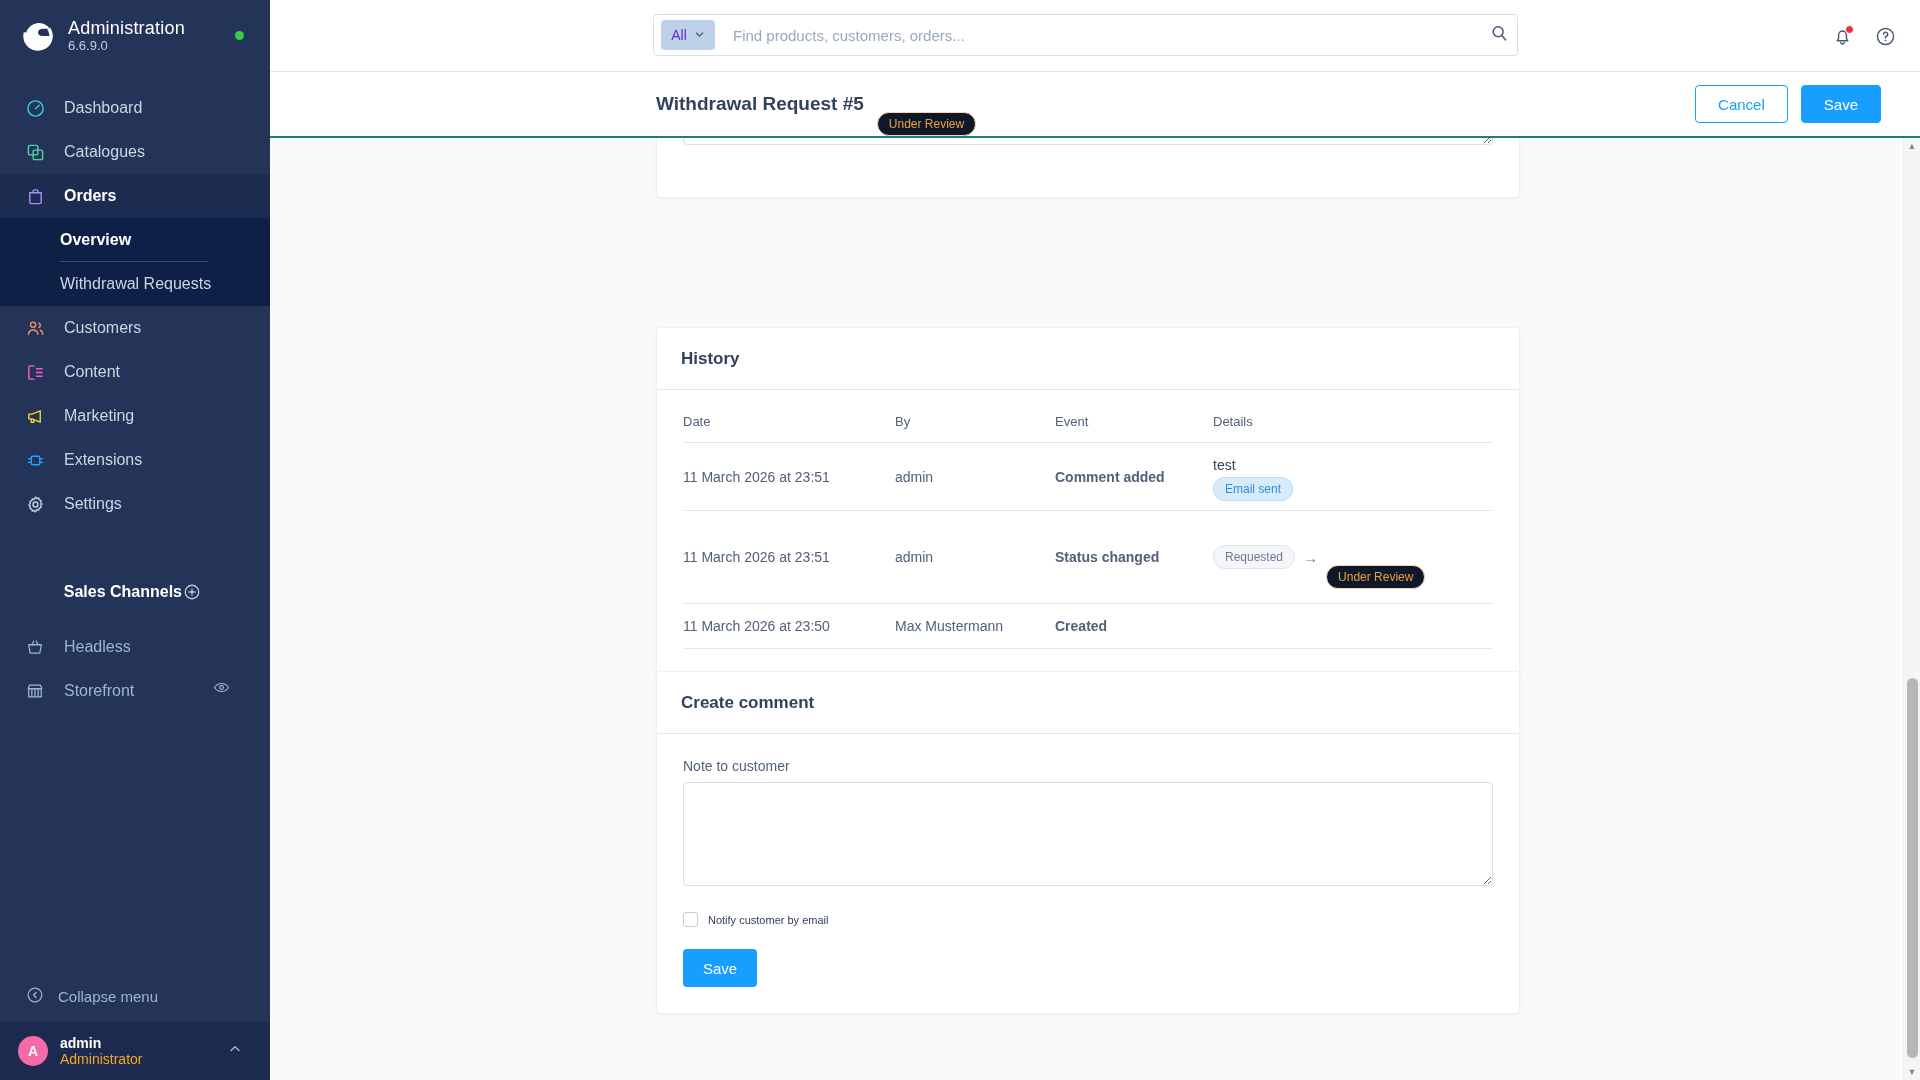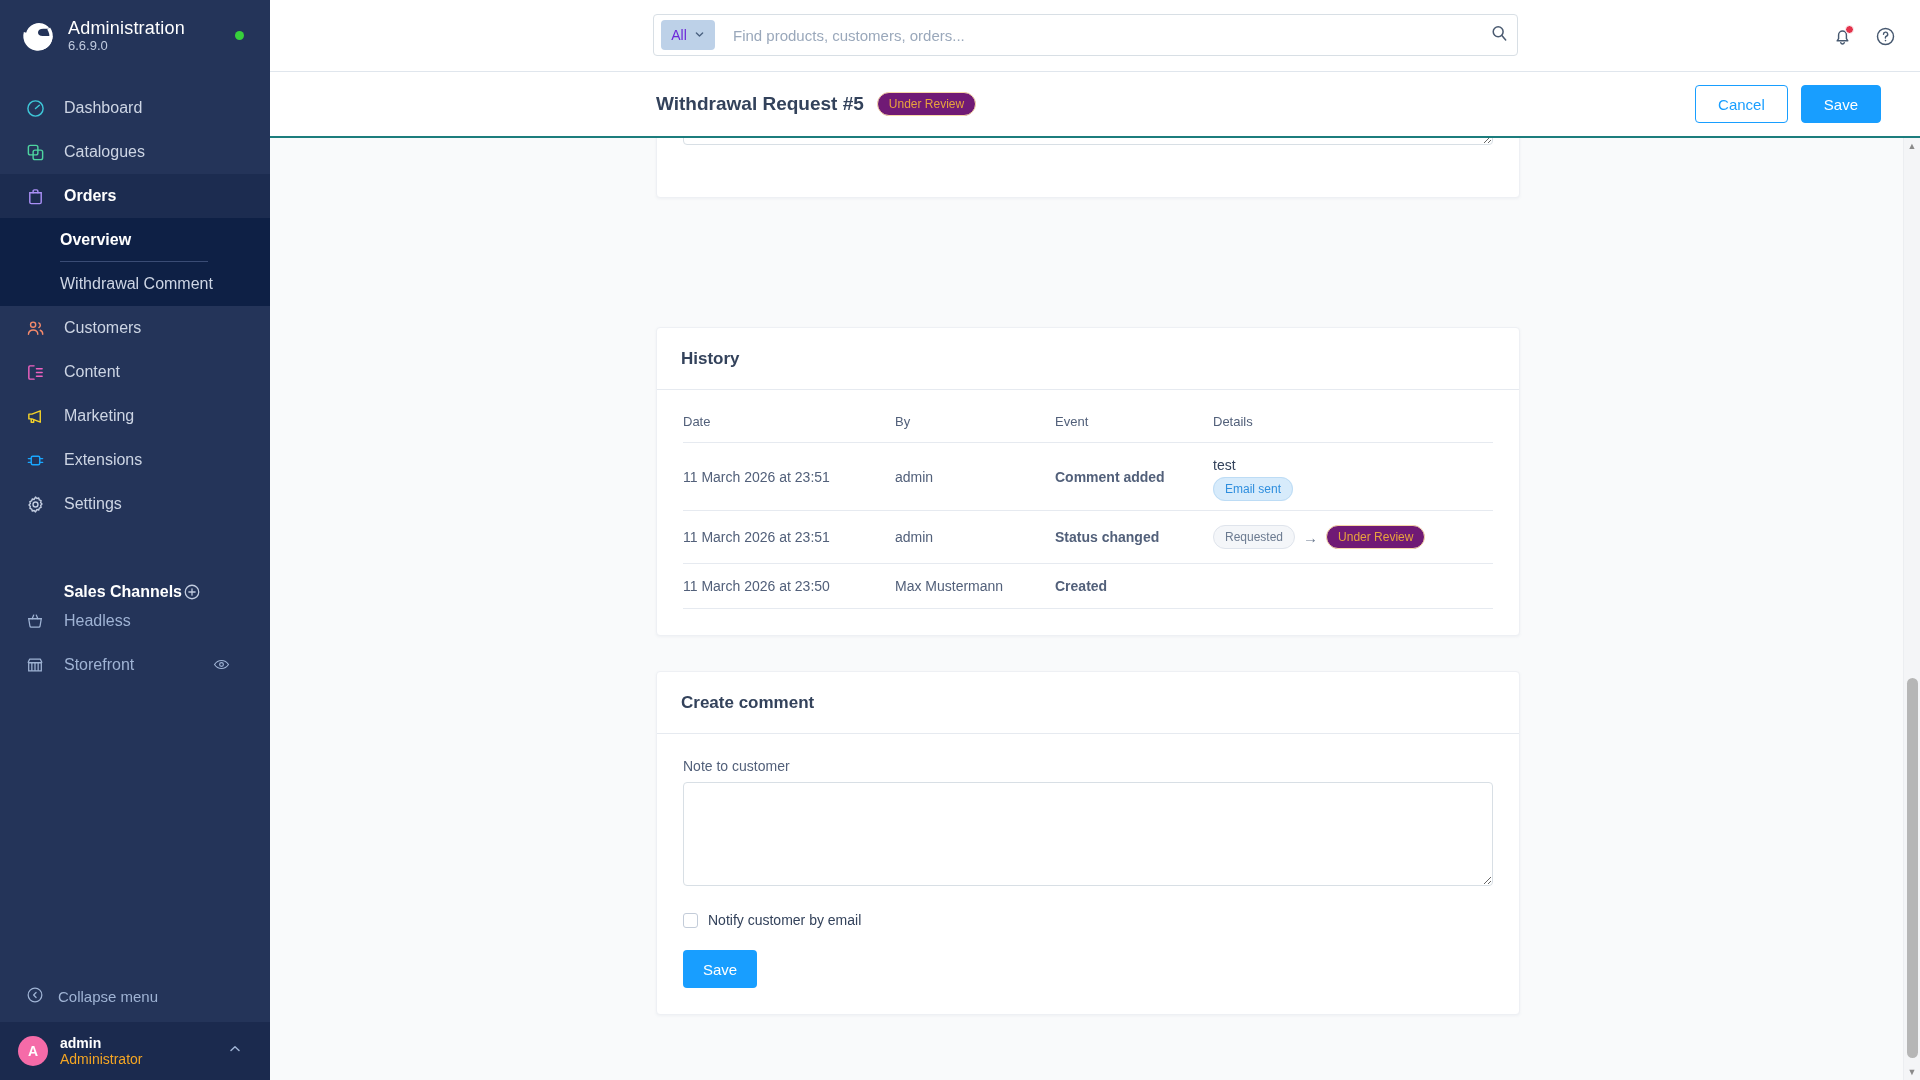--- a/index.html
+++ b/index.html
@@ -51,21 +51,21 @@
     content: ""; position: absolute; left: 60px; right: 62px; bottom: 0;
     height: 1px; background: #3a4c75;
   }
   .sales-head {
     margin-top: 46px; height: 40px; display: flex; align-items: center;
     padding: 0 26px 0 26px; color: #fff; font-size: 16px; font-weight: bold;
     justify-content: flex-end;
   }
   .sales-add { width: 20px; height: 20px; display:flex; align-items:center; justify-content:center; cursor: pointer; margin-right: 42px;}
   .channel-item {
-    height: 44px; display: flex; align-items: flex-start; padding-left: 26px;
+    height: 44px; display: flex; align-items: flex-end; padding-left: 26px;
     color: #9fb3d4; font-size: 16px; cursor: pointer;
   }
   .channel-item .ico { width: 30px; flex: 0 0 30px; display:flex; align-items:center;}
   .channel-item .lbl { margin-left: 8px; flex: 1 1 auto; }
   .channel-item .eye { margin-right: 40px; }
   .collapse-row {
     height: 52px; display: flex; align-items: center; padding-left: 26px;
     color: #9fb3d4; font-size: 15px; cursor: pointer;
   }
   .collapse-row .lbl { margin-left: 14px; }
@@ -121,21 +121,21 @@
     position: absolute; left: 270px; top: 72px; right: 0; height: 66px;
     background: #fff; border-bottom: 2px solid #1c7d7d;
     display: flex; align-items: center;
   }
   .sb-title-wrap { position: absolute; left: 386px; display: flex; align-items: center; gap: 13px; }
   .sb-title { font-size: 19px; font-weight: bold; color: #33425b; }
   .badge {
     border-radius: 20px; padding: 4px 11px; font-size: 12px;
     line-height: 14px; white-space: nowrap;
   }
-  .badge-review { background: #701a75; color: #e8a33d; border: 1px solid #f7d9a8; }
+  .badge-review { background: #0f172a; color: #e8a33d; border: 1px solid #f7d9a8; margin-top: 40px; }
   .badge-requested { background: #f4f6f9; color: #6b7a90; border: 1px solid #dfe4ec; }
   .badge-email { background: #d7ebfb; color: #2e8ede; border: 1px solid #bddcf5; }
   .sb-actions { position: absolute; right: 39px; display: flex; align-items: center; gap: 13px; }
   .btn {
     height: 38px; border-radius: 4px; font-size: 15px; padding: 0 22px;
     display: flex; align-items: center; justify-content: center; cursor: pointer;
     font-family: "Liberation Sans", sans-serif;
   }
   .btn-ghost { background: #fff; border: 1px solid #189eff; color: #189eff; }
   .btn-primary { background: #189eff; border: 1px solid #189eff; color: #fff; }
@@ -189,21 +189,21 @@
   .arrow { color: #6b7a90; font-size: 15px; }
 
   
   #card-comment { top: 533px; }
   .field-label { font-size: 14px; color: #52607a; margin-bottom: 8px; display: block; }
   .chk-row { display: flex; align-items: center; margin-top: 22px; gap: 10px; cursor: pointer; }
   .chk {
     width: 15px; height: 15px; border: 1px solid #c3ccd9; border-radius: 3px;
     background: #fff; flex: 0 0 15px;
   }
-  .chk-label { font-size: 14px; color: #33425b; }
+  .chk-label { font-size: 11px; color: #33425b; }
   .save-sm {
     margin-top: 22px; height: 38px; width: 74px; background: #189eff;
     color: #fff; border: none; border-radius: 4px; font-size: 15px;
     cursor: pointer; display: flex; align-items: center; justify-content: center;
     font-family: "Liberation Sans", sans-serif;
   }
 
   
   #scrollbar {
     position: absolute; right: 0; top: 138px; width: 17px; bottom: 0;
@@ -264,21 +264,21 @@
         </svg>
       </span>
       <span class="lbl">Orders</span>
     </div>
 
     <div class="subnav">
       <div class="subnav-item active">
         <span>Overview</span>
       </div>
       <div class="subnav-item">
-        <span>Withdrawal Comment</span>
+        <span>Withdrawal Requests</span>
       </div>
     </div>
 
     <div class="nav-item">
       <span class="ico">
         <svg width="19" height="19" viewBox="0 0 20 20" fill="none" stroke="#f58a6b" stroke-width="1.5">
           <circle cx="7.5" cy="6" r="2.7"></circle>
             <path d="M2.6 16c0-2.7 2.2-4.5 4.9-4.5s4.9 1.8 4.9 4.5" stroke-linecap="round"></path>
           <path d="M13.5 4.1a2.7 2.7 0 0 1 0 4.9M15 11.8c1.6.6 2.6 2.1 2.6 4.2" stroke-linecap="round"></path>
         </svg>

